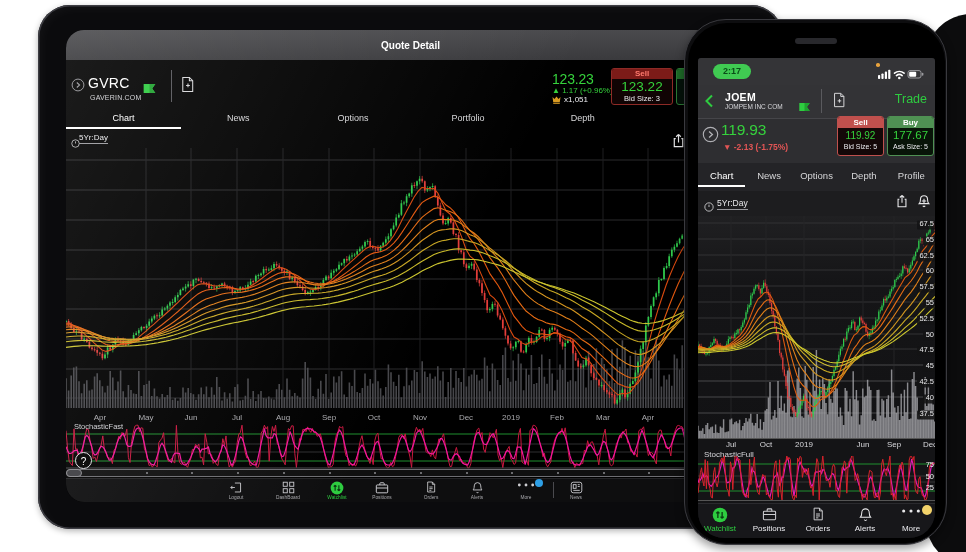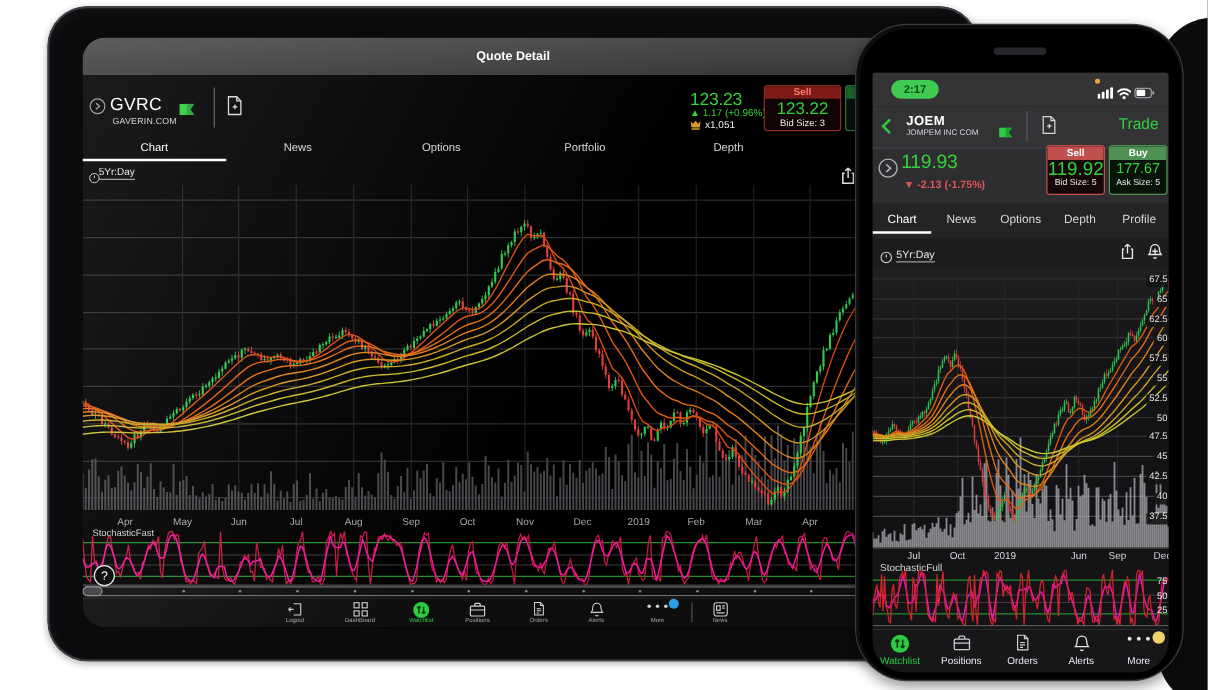--- a/index.html
+++ b/index.html
@@ -262,21 +262,21 @@
             </svg></div>
           <div class="abs" style="right:8px;top:34px;color:#2ecc40;font-size:12.5px">Trade</div>
           <div class="abs" style="left:4px;top:68px"><svg width="17" height="17" viewBox="0 0 18 18" fill="none">
               <circle cx="9" cy="9" r="7.6" stroke="#b0b0b4" stroke-width="1.2"></circle>
               <path d="M7.5 5.8L11 9L7.5 12.2" stroke="#b0b0b4" stroke-width="1.4"></path>
             </svg></div>
           <div class="abs grn" style="left:23px;top:63px;font-size:15.5px;letter-spacing:-.2px">119.93</div>
           <div class="abs red" style="left:25px;top:84px;font-size:8.5px;font-weight:bold">▼ -2.13 (-1.75%)</div>
           <div class="pbox" style="left:139px;top:58px;border:1px solid #c0504d;background:#140808">
             <div style="background:#c0504d;color:#fff;font-size:8px;font-weight:bold;height:11px;line-height:11px">Sell</div>
-            <div class="grn" style="font-size:15px;line-height:15px">119.92</div>
+            <div class="grn" style="font-size:10px;line-height:15px">119.92</div>
             <div style="color:#ececf0;font-size:7px">Bid Size: 5</div>
           </div>
           <div class="pbox" style="left:189px;top:58px;border:1px solid #4f9153;background:#081408">
             <div style="background:#4f9153;color:#fff;font-size:8px;font-weight:bold;height:11px;line-height:11px">Buy</div>
             <div class="grn" style="font-size:11.5px;line-height:15px">177.67</div>
             <div style="color:#ececf0;font-size:7px">Ask Size: 5</div>
           </div>
           <div class="tabs" style="left:0;top:112px;width:237px;font-size:9.5px">
             <div class="t on">Chart</div>
             <div class="t">News</div>

